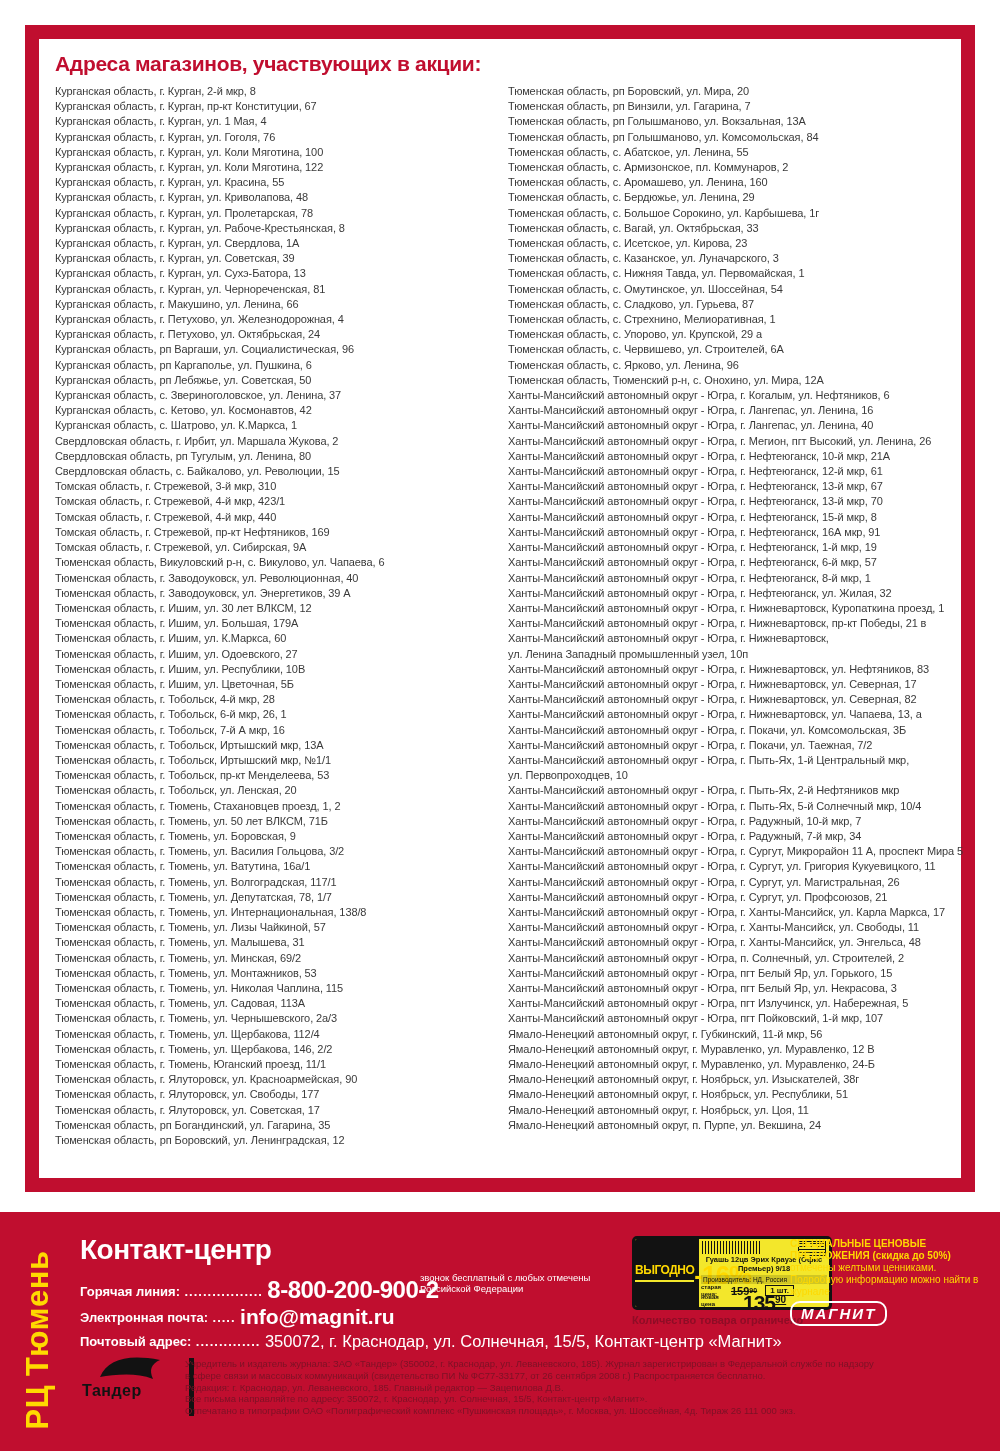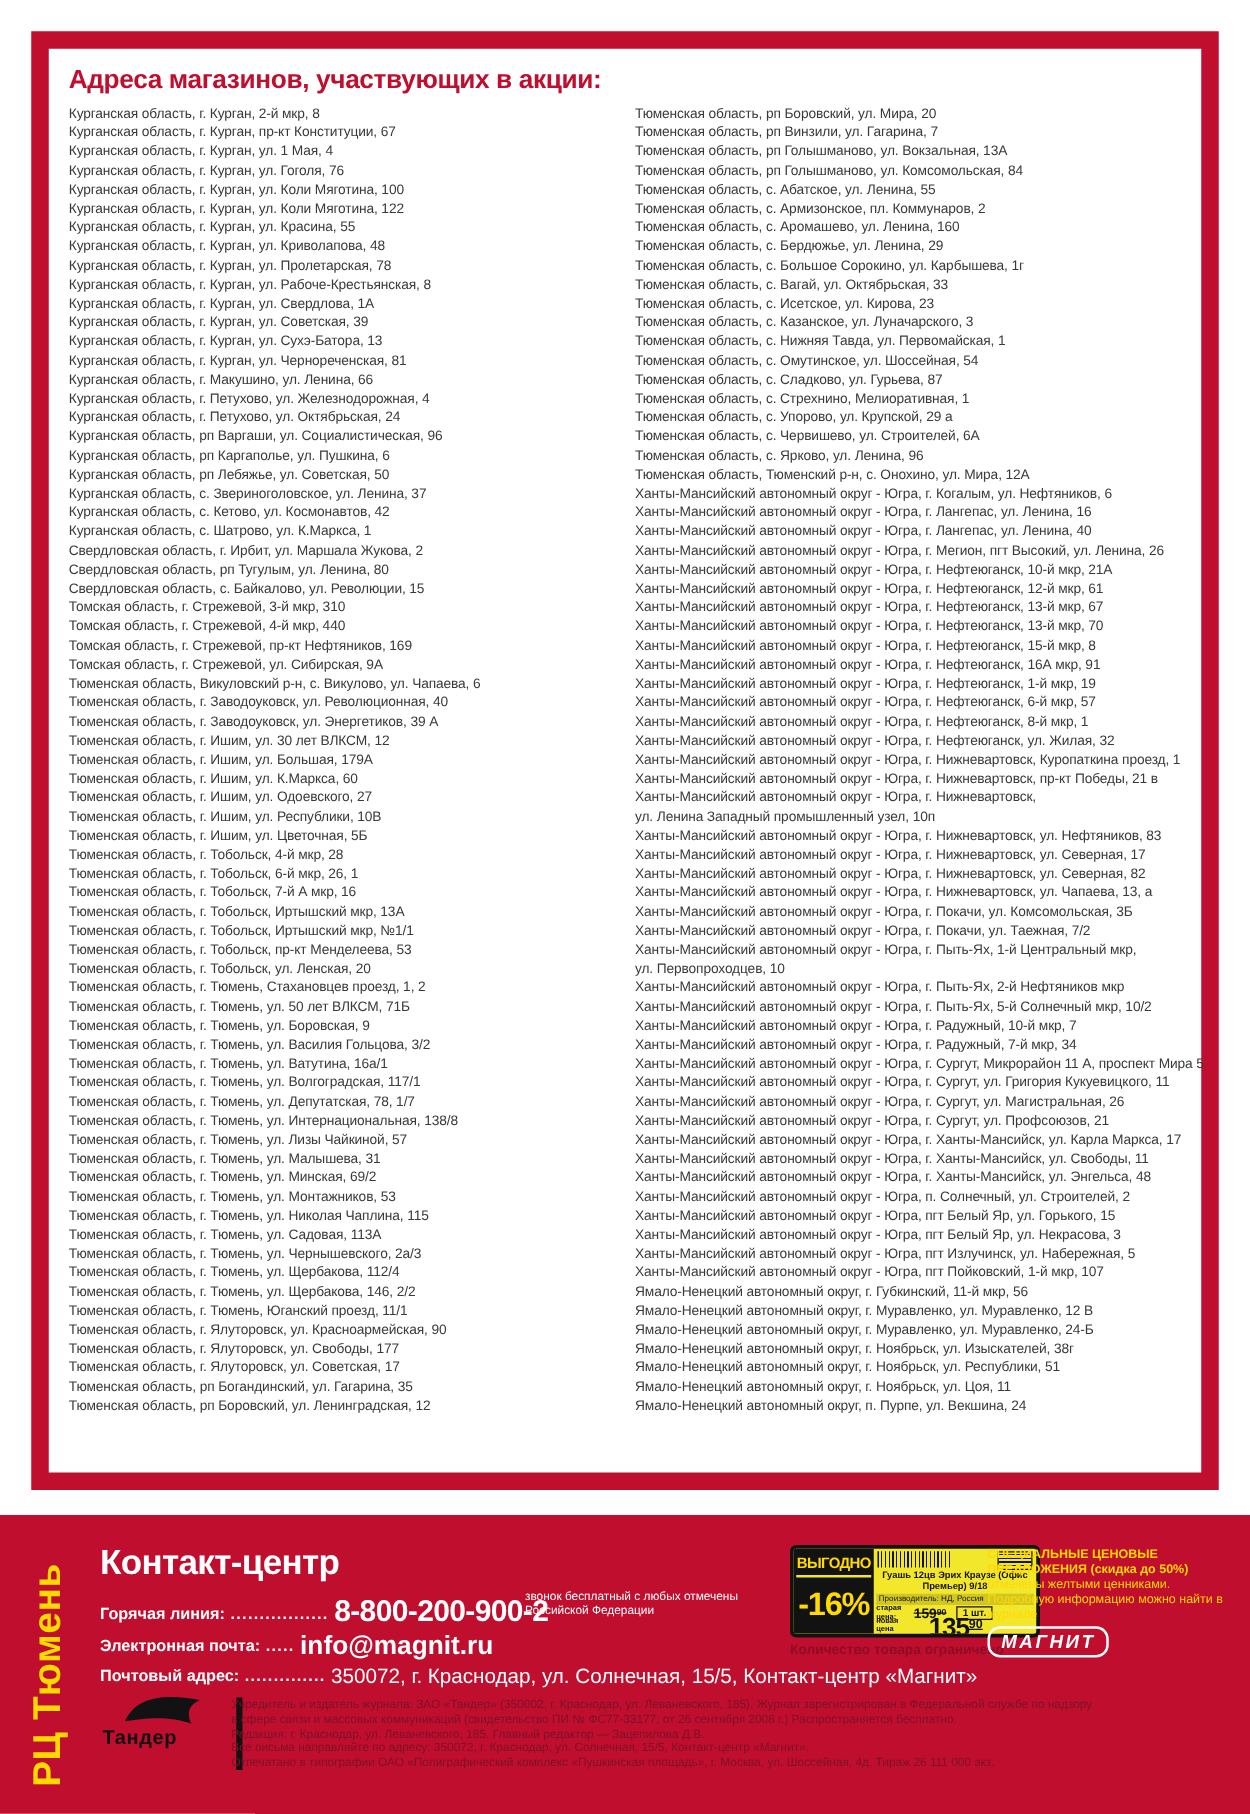--- a/index.html
+++ b/index.html
@@ -58,21 +58,21 @@
 
   
   .tag{
     position:absolute;left:632px;top:24px;width:200px;height:74px;
     box-sizing:border-box;background:var(--tag-yellow);
     border:3px solid #121212;border-radius:5px;
     display:flex;overflow:hidden;
   }
   .tag-left{
     width:64px;background:#121212;color:var(--yellow);
-    display:flex;flex-direction:column;align-items:center;justify-content:flex-start;
+    display:flex;align-items:center;justify-content:flex-start;
     padding-top:4px;
   }
   .tag-badge{font-size:12px;font-weight:bold;letter-spacing:-0.5px;border-bottom:2px solid var(--tag-yellow);padding-bottom:3px;margin-bottom:6px;}
   .tag-discount{font-size:26px;font-weight:bold;letter-spacing:-1px;}
   .tag-right{flex:1;position:relative;color:#121212;}
   .barcode{
     position:absolute;left:3px;top:2px;width:58px;height:13px;
     background:repeating-linear-gradient(90deg,#121212 0 1px,transparent 1px 3px);
   }
   .tag-corner{
@@ -155,20 +155,21 @@
     <div class="addr-line">Курганская область, рп Варгаши, ул. Социалистическая, 96</div>
     <div class="addr-line">Курганская область, рп Каргаполье, ул. Пушкина, 6</div>
     <div class="addr-line">Курганская область, рп Лебяжье, ул. Советская, 50</div>
     <div class="addr-line">Курганская область, с. Звериноголовское, ул. Ленина, 37</div>
     <div class="addr-line">Курганская область, с. Кетово, ул. Космонавтов, 42</div>
     <div class="addr-line">Курганская область, с. Шатрово, ул. К.Маркса, 1</div>
     <div class="addr-line">Свердловская область, г. Ирбит, ул. Маршала Жукова, 2</div>
     <div class="addr-line">Свердловская область, рп Тугулым, ул. Ленина, 80</div>
     <div class="addr-line">Свердловская область, с. Байкалово, ул. Революции, 15</div>
     <div class="addr-line">Томская область, г. Стрежевой, 3-й мкр, 310</div>
+    <div class="addr-line">Томская область, г. Стрежевой, 4-й мкр, 423/1</div>
     <div class="addr-line">Томская область, г. Стрежевой, 4-й мкр, 440</div>
     <div class="addr-line">Томская область, г. Стрежевой, пр-кт Нефтяников, 169</div>
     <div class="addr-line">Томская область, г. Стрежевой, ул. Сибирская, 9А</div>
     <div class="addr-line">Тюменская область, Викуловский р-н, с. Викулово, ул. Чапаева, 6</div>
     <div class="addr-line">Тюменская область, г. Заводоуковск, ул. Революционная, 40</div>
     <div class="addr-line">Тюменская область, г. Заводоуковск, ул. Энергетиков, 39 А</div>
     <div class="addr-line">Тюменская область, г. Ишим, ул. 30 лет ВЛКСМ, 12</div>
     <div class="addr-line">Тюменская область, г. Ишим, ул. Большая, 179А</div>
     <div class="addr-line">Тюменская область, г. Ишим, ул. К.Маркса, 60</div>
     <div class="addr-line">Тюменская область, г. Ишим, ул. Одоевского, 27</div>
@@ -246,21 +247,21 @@
 ул. Ленина Западный промышленный узел, 10п</div>
     <div class="addr-line">Ханты-Мансийский автономный округ - Югра, г. Нижневартовск, ул. Нефтяников, 83</div>
     <div class="addr-line">Ханты-Мансийский автономный округ - Югра, г. Нижневартовск, ул. Северная, 17</div>
     <div class="addr-line">Ханты-Мансийский автономный округ - Югра, г. Нижневартовск, ул. Северная, 82</div>
     <div class="addr-line">Ханты-Мансийский автономный округ - Югра, г. Нижневартовск, ул. Чапаева, 13, а</div>
     <div class="addr-line">Ханты-Мансийский автономный округ - Югра, г. Покачи, ул. Комсомольская, 3Б</div>
     <div class="addr-line">Ханты-Мансийский автономный округ - Югра, г. Покачи, ул. Таежная, 7/2</div>
     <div class="addr-line">Ханты-Мансийский автономный округ - Югра, г. Пыть-Ях, 1-й Центральный мкр,
 ул. Первопроходцев, 10</div>
     <div class="addr-line">Ханты-Мансийский автономный округ - Югра, г. Пыть-Ях, 2-й Нефтяников мкр</div>
-    <div class="addr-line">Ханты-Мансийский автономный округ - Югра, г. Пыть-Ях, 5-й Солнечный мкр, 10/2</div>
+    <div class="addr-line">Ханты-Мансийский автономный округ - Югра, г. Пыть-Ях, 5-й Солнечный мкр, 10/4</div>
     <div class="addr-line">Ханты-Мансийский автономный округ - Югра, г. Радужный, 10-й мкр, 7</div>
     <div class="addr-line">Ханты-Мансийский автономный округ - Югра, г. Радужный, 7-й мкр, 34</div>
     <div class="addr-line">Ханты-Мансийский автономный округ - Югра, г. Сургут, Микрорайон 11 А, проспект Мира 5</div>
     <div class="addr-line">Ханты-Мансийский автономный округ - Югра, г. Сургут, ул. Григория Кукуевицкого, 11</div>
     <div class="addr-line">Ханты-Мансийский автономный округ - Югра, г. Сургут, ул. Магистральная, 26</div>
     <div class="addr-line">Ханты-Мансийский автономный округ - Югра, г. Сургут, ул. Профсоюзов, 21</div>
     <div class="addr-line">Ханты-Мансийский автономный округ - Югра, г. Ханты-Мансийск, ул. Карла Маркса, 17</div>
     <div class="addr-line">Ханты-Мансийский автономный округ - Югра, г. Ханты-Мансийск, ул. Свободы, 11</div>
     <div class="addr-line">Ханты-Мансийский автономный округ - Югра, г. Ханты-Мансийск, ул. Энгельса, 48</div>
     <div class="addr-line">Ханты-Мансийский автономный округ - Югра, п. Солнечный, ул. Строителей, 2</div>

